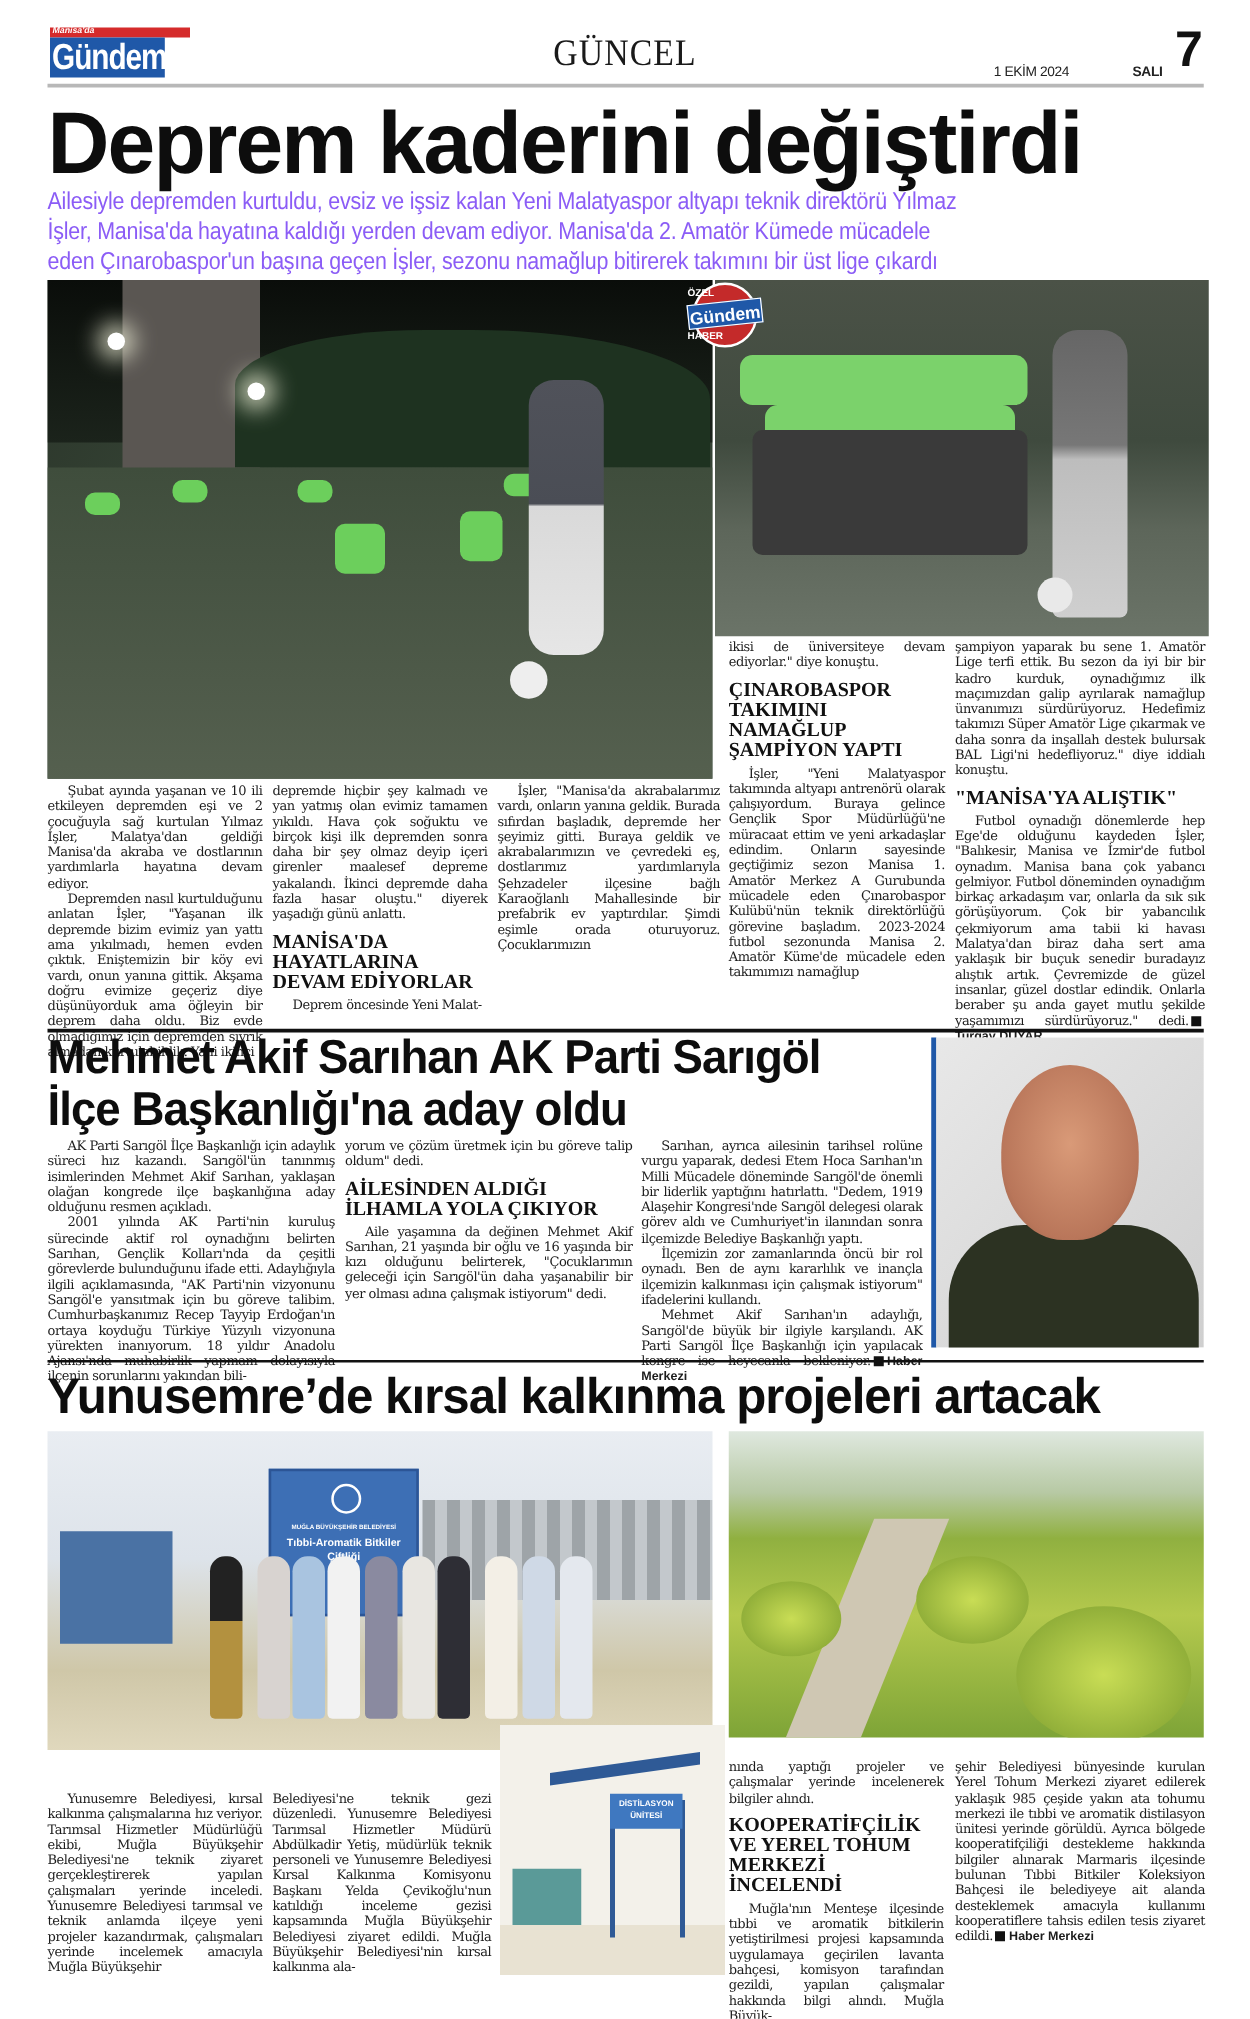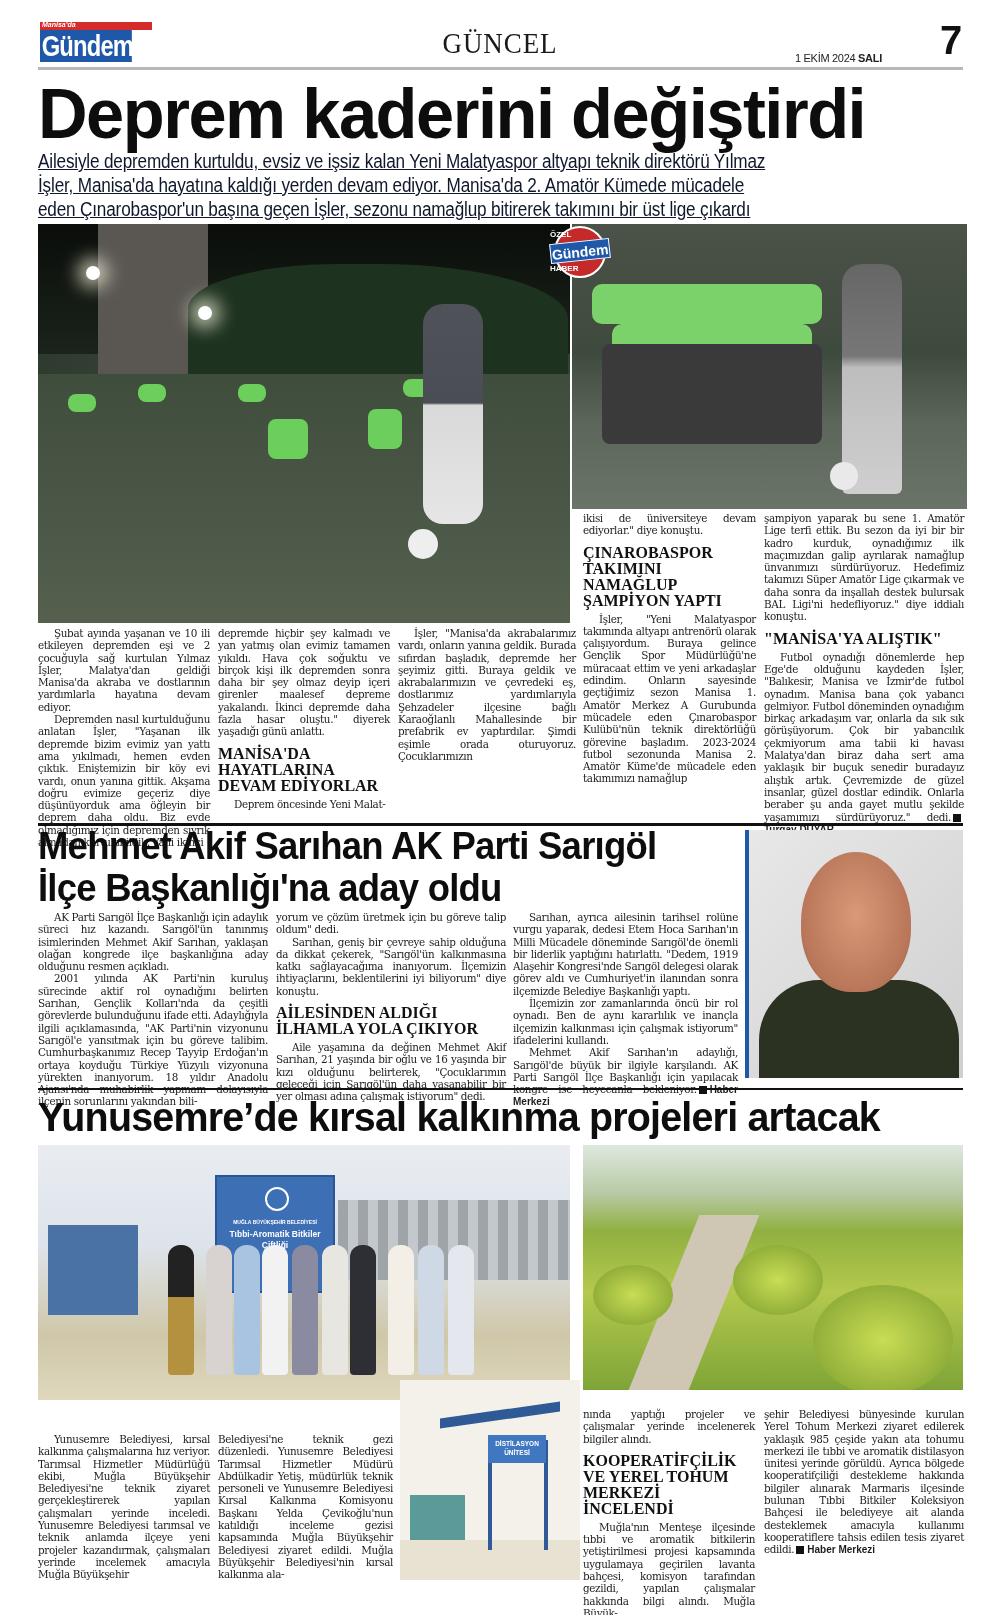--- a/index.html
+++ b/index.html
@@ -8,28 +8,28 @@
 
   
   .logo { position: absolute; left: 40px; top: 22px; width: 112px; height: 40px; }
   .logo .tag { position: absolute; left: 0; top: 0; width: 112px; height: 8px; background: #d52b2b; }
   .logo .tag span { position: absolute; left: 2px; top: -1px; font: italic bold 7px "Liberation Sans", sans-serif; color: #fff; }
   .logo .word { position: absolute; left: 0; top: 8px; width: 112px; height: 32px; background: #1f58a8; color: #fff;
     font: bold 29px/32px "Liberation Sans", sans-serif; letter-spacing: -1px; transform: scaleX(0.82); transform-origin: left; padding-left: 2px; }
   .section-title { position: absolute; left: 0; width: 1000px; top: 26px; text-align: center;
     font: 30px "Liberation Serif", serif; letter-spacing: 1px; color: #1a1a1a; transform: scaleX(0.9); }
   .date { position: absolute; left: 795px; top: 52px; font: 11px "Liberation Sans", sans-serif; color: #222; letter-spacing: -0.3px; }
-  .date b { font-weight: bold; }
+  .date b { font-weight: bold; margin-left: 48px; }
   .pageno { position: absolute; left: 940px; top: 18px; font: bold 40px "Liberation Sans", sans-serif; color: #111; }
   .topline { position: absolute; left: 38px; top: 67px; width: 925px; height: 3px; background: #b8b8b8; }
 
   
   .h-big { position: absolute; font-family: "Liberation Sans", sans-serif; font-weight: 900; color: #0d0d0d; white-space: nowrap; transform-origin: left top; }
   .h1 { left: 38px; top: 76px; font-size: 70px; line-height: 76px; letter-spacing: -1.5px; transform: scaleX(0.98); }
-  .lead { position: absolute; left: 38px; top: 149px; width: 930px; font: 19.5px/24px "Liberation Sans", sans-serif; color: #0f172a; letter-spacing: -0.2px; text-decoration: underline; }
+  .lead { position: absolute; left: 38px; top: 149px; width: 930px; font: 19.5px/24px "Liberation Sans", sans-serif; color: #8b5cf6; letter-spacing: -0.2px; }
   .lead p { white-space: nowrap; transform: scaleX(0.88); transform-origin: left; }
 
   
   .photo { position: absolute; overflow: hidden; }
   .photo-night { left: 38px; top: 224px; width: 532px; height: 399px;
     background: radial-gradient(ellipse at 60% 90%, #4a5a45 0%, #3a4a3a 40%, #2a3429 100%); }
   .photo-night .sky { position: absolute; left: 0; top: 0; width: 100%; height: 130px; background: linear-gradient(#0a0d0a, #1b231b); }
   .photo-night .trees { position: absolute; left: 150px; top: 40px; width: 380px; height: 110px; background: #1e3220; border-radius: 40% 50% 0 0; }
   .photo-night .bldg { position: absolute; left: 60px; top: 0; width: 110px; height: 160px; background: #5a5652; }
   .photo-night .light { position: absolute; width: 14px; height: 14px; border-radius: 50%; background: #fff; box-shadow: 0 0 18px 8px rgba(255,255,230,0.7); }
@@ -175,21 +175,20 @@
   <div class="shirt"></div>
   <div class="face"></div>
 </div>
 
 <div class="col" style="left:38px;top:911px;width:230px">
   <p>AK Parti Sarıgöl İlçe Başkanlığı için adaylık süreci hız kazandı. Sarıgöl'ün tanınmış isimlerinden Mehmet Akif Sarıhan, yaklaşan olağan kongrede ilçe başkanlığına aday olduğunu resmen açıkladı.</p>
   <p>2001 yılında AK Parti'nin kuruluş sürecinde aktif rol oynadığını belirten Sarıhan, Gençlik Kolları'nda da çeşitli görevlerde bulunduğunu ifade etti. Adaylığıyla ilgili açıklamasında, "AK Parti'nin vizyonunu Sarıgöl'e yansıtmak için bu göreve talibim. Cumhurbaşkanımız Recep Tayyip Erdoğan'ın ortaya koyduğu Türkiye Yüzyılı vizyonuna yürekten inanıyorum. 18 yıldır Anadolu Ajansı'nda muhabirlik yapmam dolayısıyla ilçenin sorunlarını yakından bili-</p>
 </div>
 <div class="col" style="left:276px;top:911px;width:230px">
   <p class="noind">yorum ve çözüm üretmek için bu göreve talip oldum" dedi.</p>
-  <p>Sarıhan, geniş bir çevreye sahip olduğuna da dikkat çekerek, "Sarıgöl'ün kalkınmasına katkı sağlayacağıma inanıyorum. İlçemizin ihtiyaçlarını, beklentilerini iyi biliyorum" diye konuştu.</p>
   <div class="sub">AİLESİNDEN ALDIĞI İLHAMLA YOLA ÇIKIYOR</div>
   <p>Aile yaşamına da değinen Mehmet Akif Sarıhan, 21 yaşında bir oğlu ve 16 yaşında bir kızı olduğunu belirterek, "Çocuklarımın geleceği için Sarıgöl'ün daha yaşanabilir bir yer olması adına çalışmak istiyorum" dedi.</p>
 </div>
 <div class="col" style="left:513px;top:911px;width:225px">
   <p>Sarıhan, ayrıca ailesinin tarihsel rolüne vurgu yaparak, dedesi Etem Hoca Sarıhan'ın Milli Mücadele döneminde Sarıgöl'de önemli bir liderlik yaptığını hatırlattı. "Dedem, 1919 Alaşehir Kongresi'nde Sarıgöl delegesi olarak görev aldı ve Cumhuriyet'in ilanından sonra ilçemizde Belediye Başkanlığı yaptı.</p>
   <p>İlçemizin zor zamanlarında öncü bir rol oynadı. Ben de aynı kararlılık ve inançla ilçemizin kalkınması için çalışmak istiyorum" ifadelerini kullandı.</p>
   <p><span>Mehmet Akif Sarıhan'ın adaylığı, Sarıgöl'de büyük bir ilgiyle karşılandı. AK Parti Sarıgöl İlçe Başkanlığı için yapılacak kongre ise heyecanla bekleniyor.</span><span class="sq"></span><span class="byline">Haber Merkezi</span></p>
 </div>
 
 <div class="rule" style="top:1088px;height:2px"></div>

